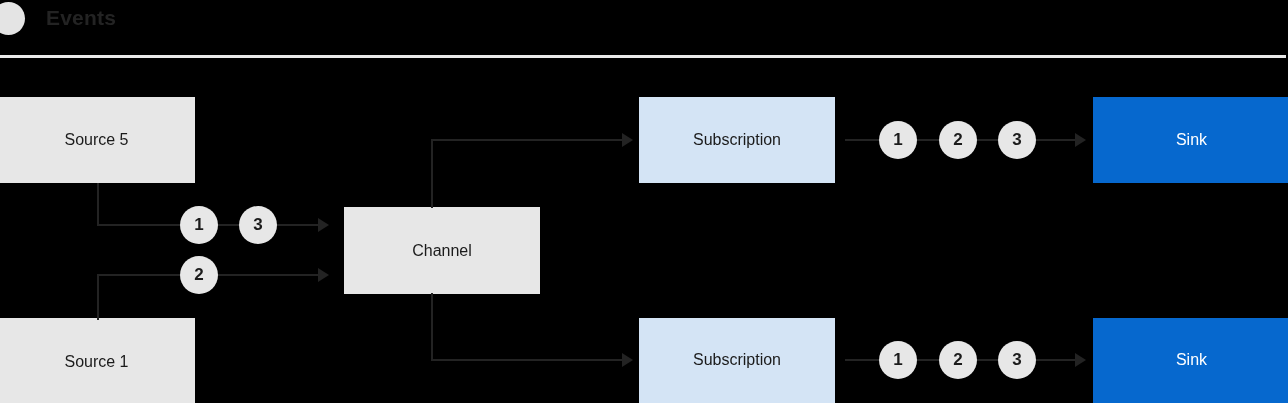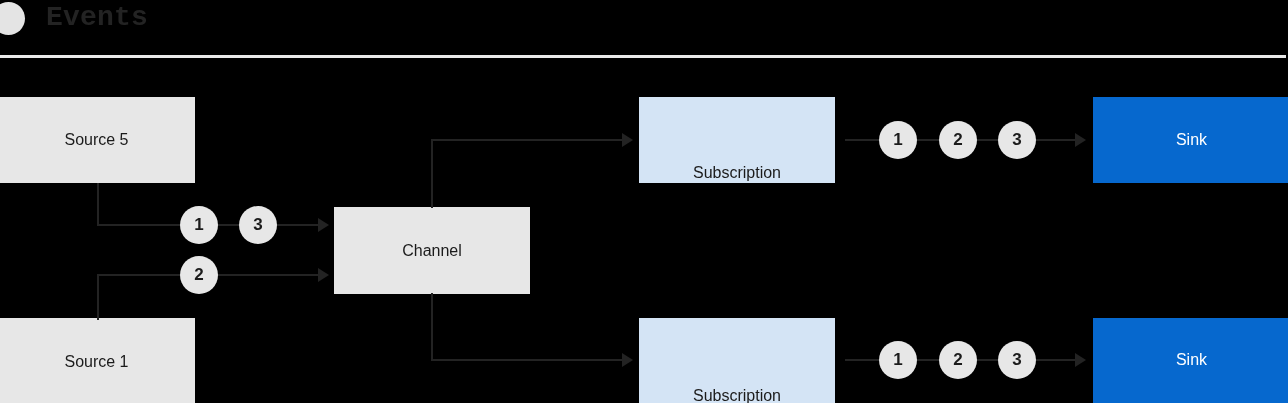--- a/index.html
+++ b/index.html
@@ -25,27 +25,26 @@
     top: 2px;
     width: 33px;
     height: 33px;
     border-radius: 50%;
     background: #E4E4E4;
   }
   .header-title {
     position: absolute;
     left: 46px;
     top: 3px;
-    font-size: 28px;
+    font-size: 21px;
     font-weight: bold;
     color: #232323;
     letter-spacing: 0.2px;
     line-height: 29px;
     white-space: nowrap;
-    font-family: Liberation Mono, monospace;
   }
   .header-rule {
     position: absolute;
     left: 0;
     top: 55px;
     width: 1286px;
     height: 3px;
     background: #E9E9E9;
   }
 
@@ -54,21 +53,21 @@
     position: absolute;
     display: flex;
     align-items: center;
     justify-content: center;
     font-size: 16px;
     line-height: 20px;
     white-space: nowrap;
     box-sizing: border-box;
   }
   .node.grey  { background: #E7E7E7; color: #1B1B1B; }
-  .node.blue-light { background: #D4E4F5; color: #1B1B1B; align-items: flex-end; }
+  .node.blue-light { background: #D4E4F5; color: #1B1B1B; }
   .node.blue-solid { background: #0668CE; color: #FFFFFF; }
 
   
   .line {
     position: absolute;
     background: #232323;
   }
   .line.h { height: 2px; }
   .line.v { width: 2px; }
 
@@ -119,21 +118,21 @@
   <div class="node grey" style="left:-2px; top:318px; width:197px; height:88px;">
     <span>Source 1</span>
   </div>
 
   <div class="line v" style="left:97px; top:275px; height:45px;"></div>
   <div class="line h" style="left:97px; top:274px; width:222px;"></div>
   <div class="arrow" style="left:318px; top:268px;"></div>
 
   <div class="token" style="left:180px; top:256px;">2</div>
 
-  <div class="node grey" style="left:334px; top:207px; width:196px; height:87px;">
+  <div class="node grey" style="left:344px; top:207px; width:196px; height:87px;">
     <span>Channel</span>
   </div>
 
   <div class="line v" style="left:431px; top:140px; height:68px;"></div>
   <div class="line h" style="left:431px; top:139px; width:193px;"></div>
   <div class="arrow" style="left:622px; top:133px;"></div>
 
   <div class="line v" style="left:431px; top:293px; height:68px;"></div>
   <div class="line h" style="left:431px; top:359px; width:193px;"></div>
   <div class="arrow" style="left:622px; top:353px;"></div>

